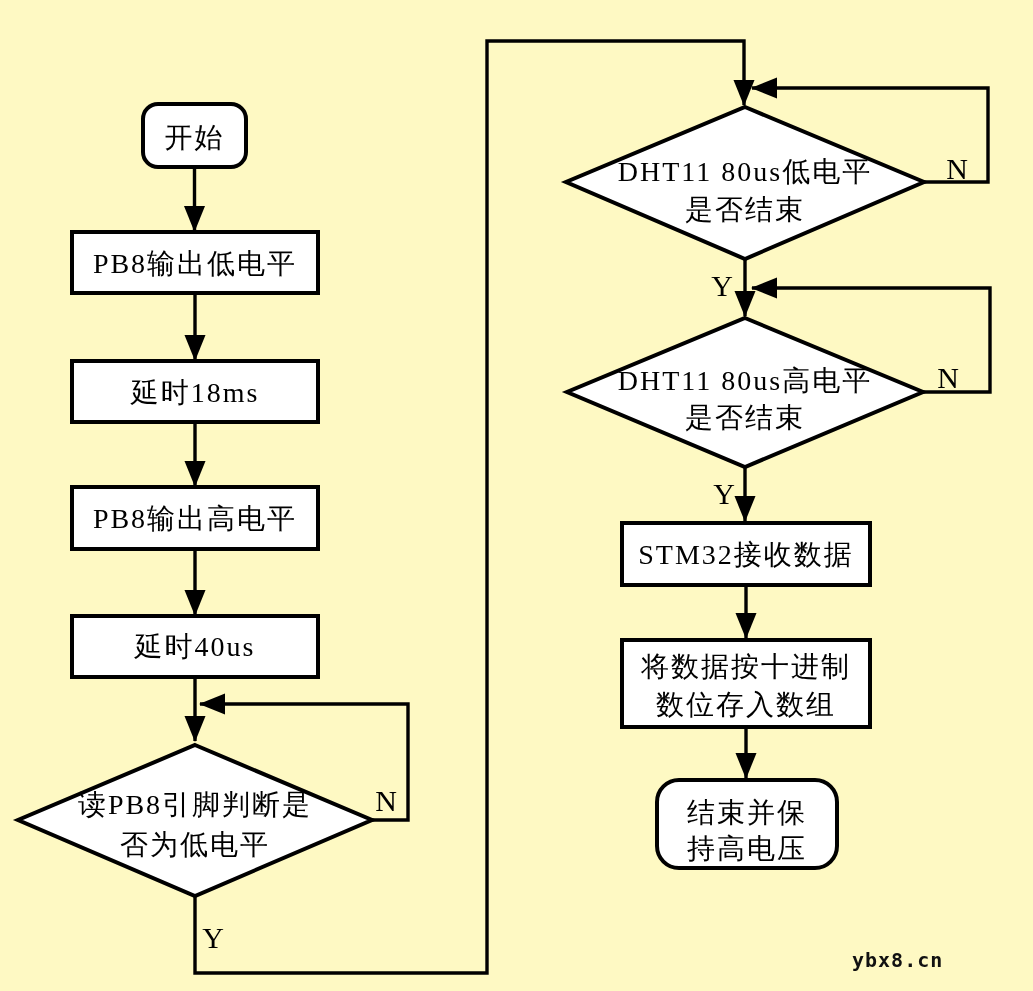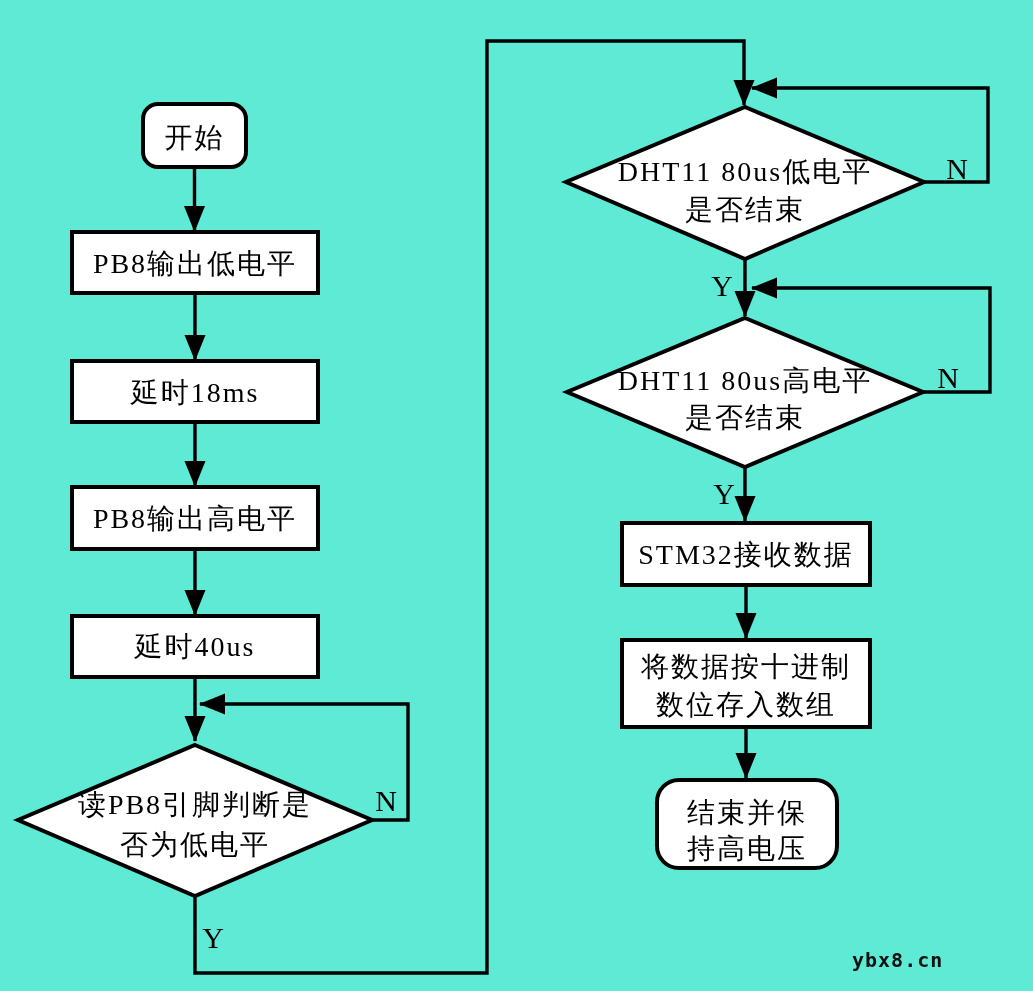--- a/index.html
+++ b/index.html
@@ -4,21 +4,21 @@
 <style>
   html, body {
     margin: 0;
     padding: 0;
     background: #ffffff;
   }
   .stage {
     position: relative;
     width: 1033px;
     height: 991px;
-    background: #5eead4;
+    background: #fef9c3;
     overflow: hidden;
     font-family: "Liberation Serif", "DejaVu Serif", serif;
   }
   svg { display: block; }
   .shape {
     fill: #ffffff;
     stroke: #000000;
     stroke-width: 4;
   }
   .edge {

